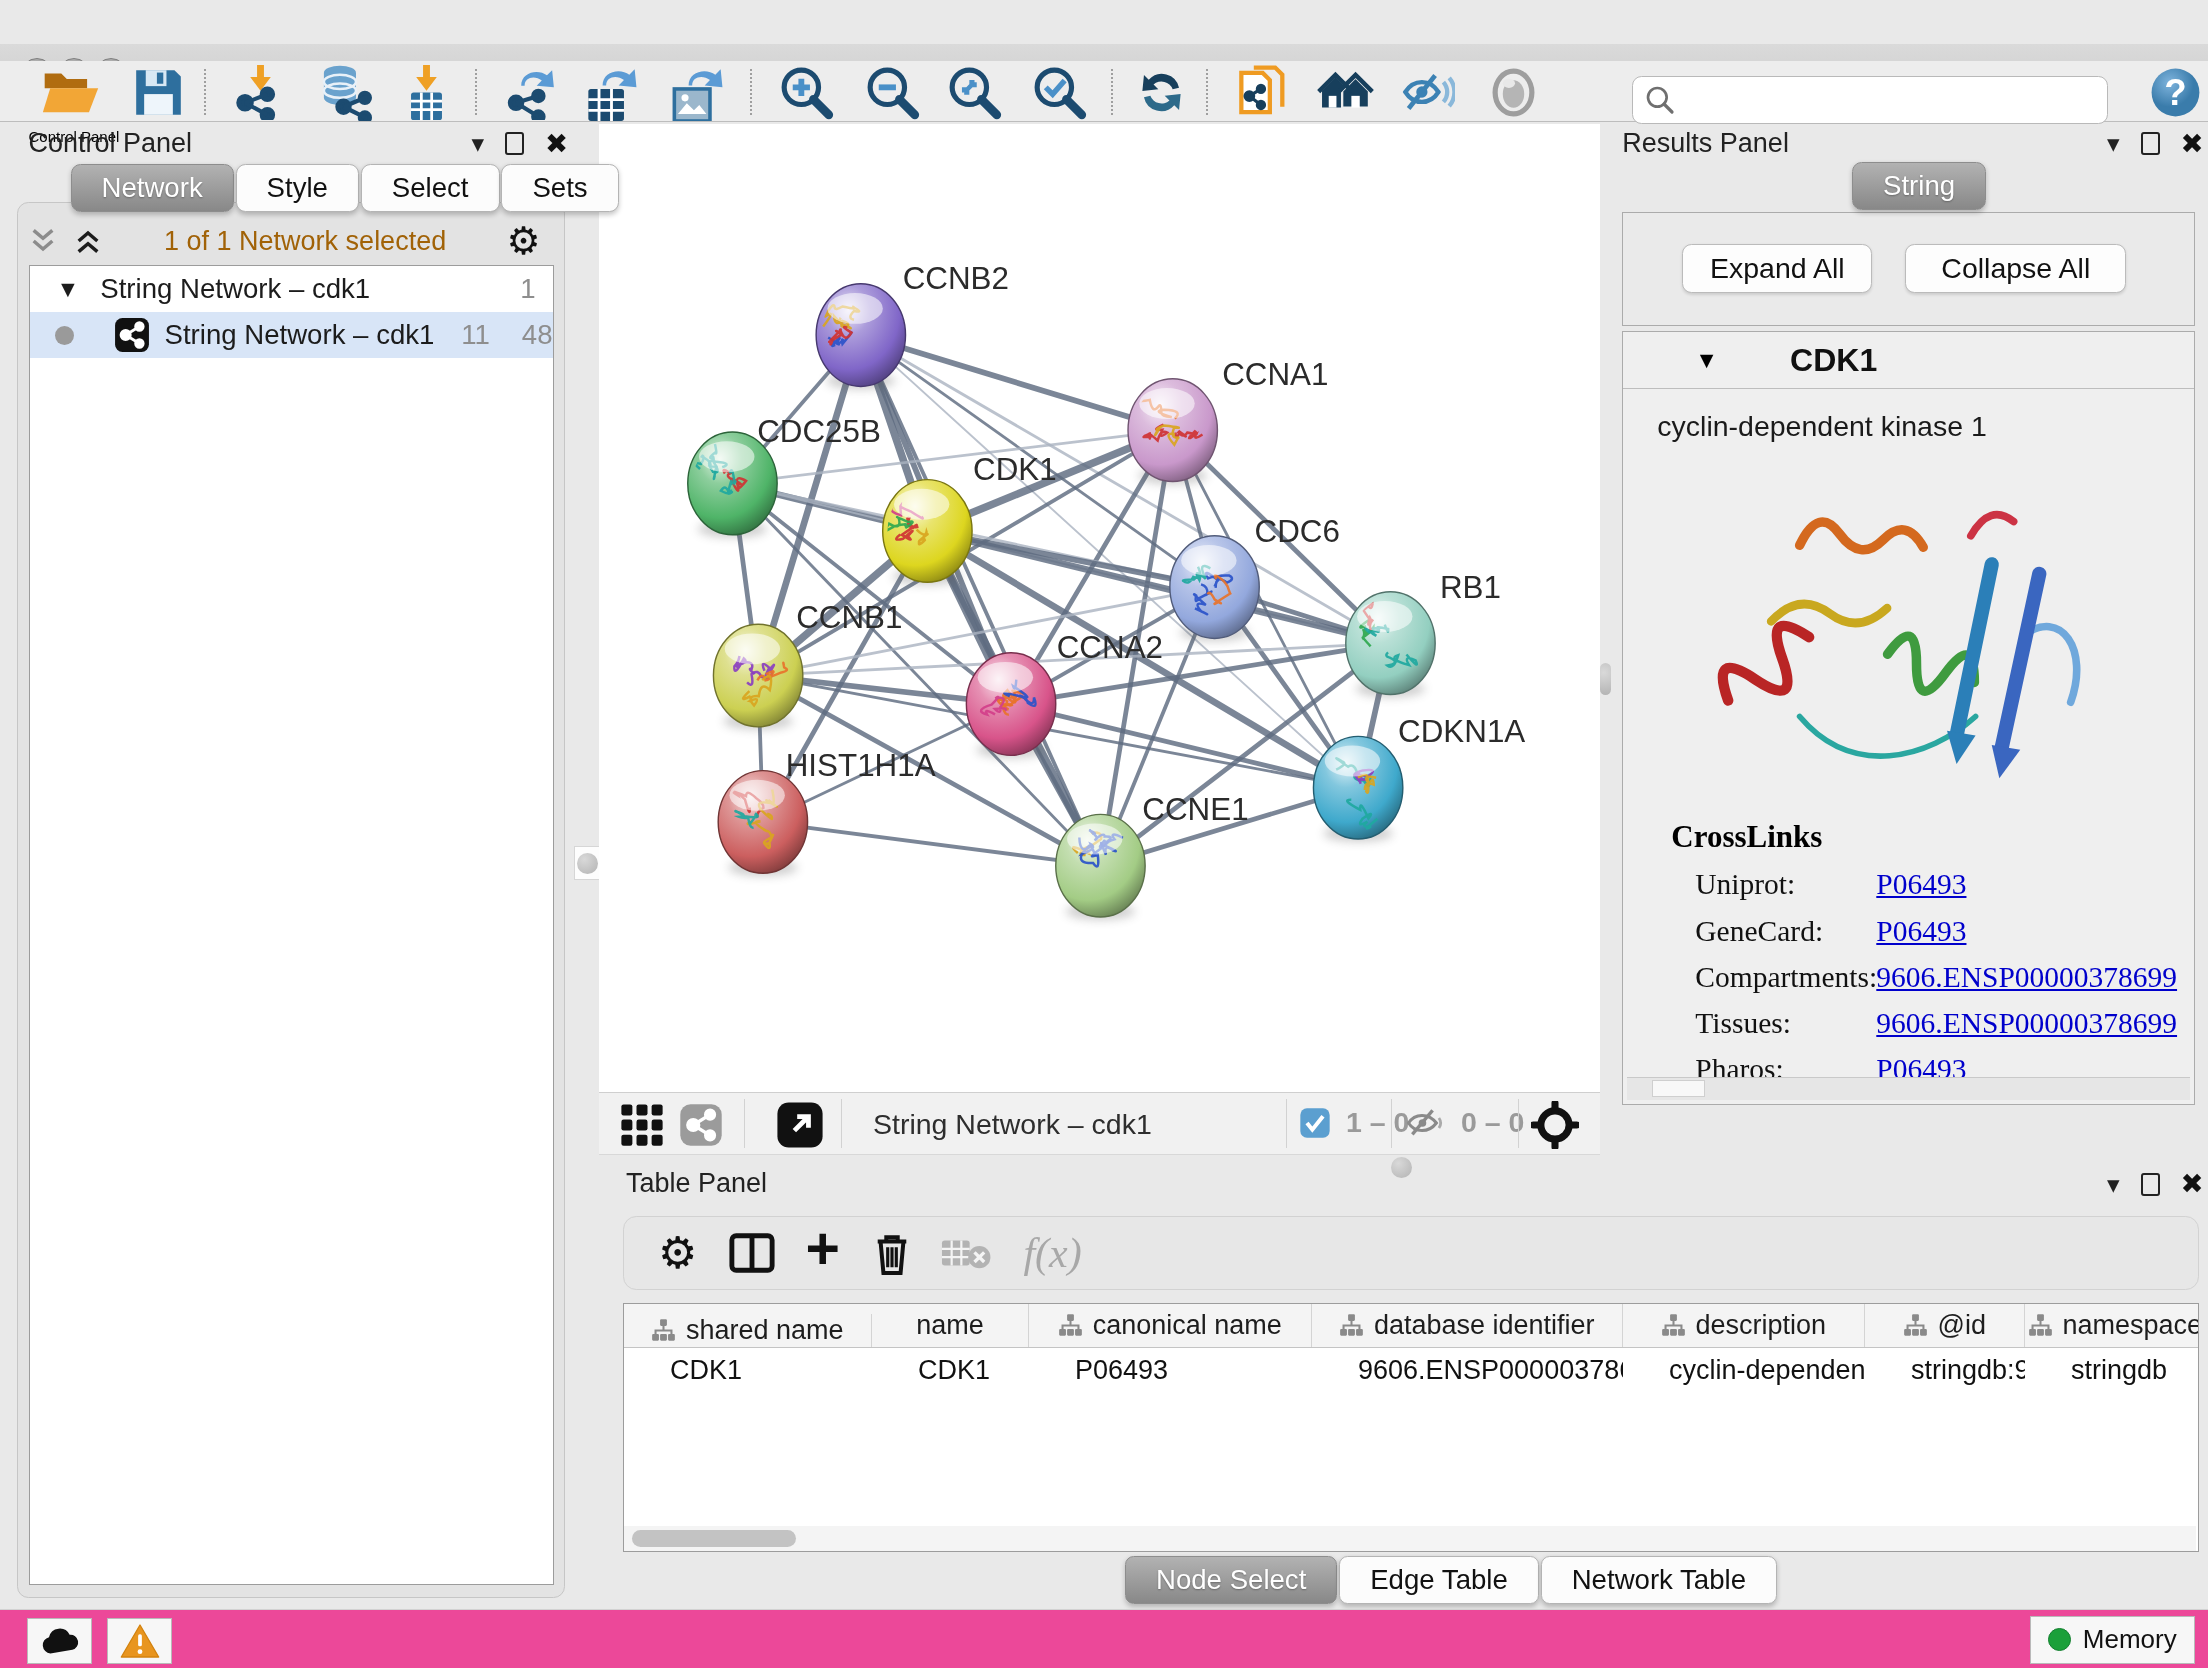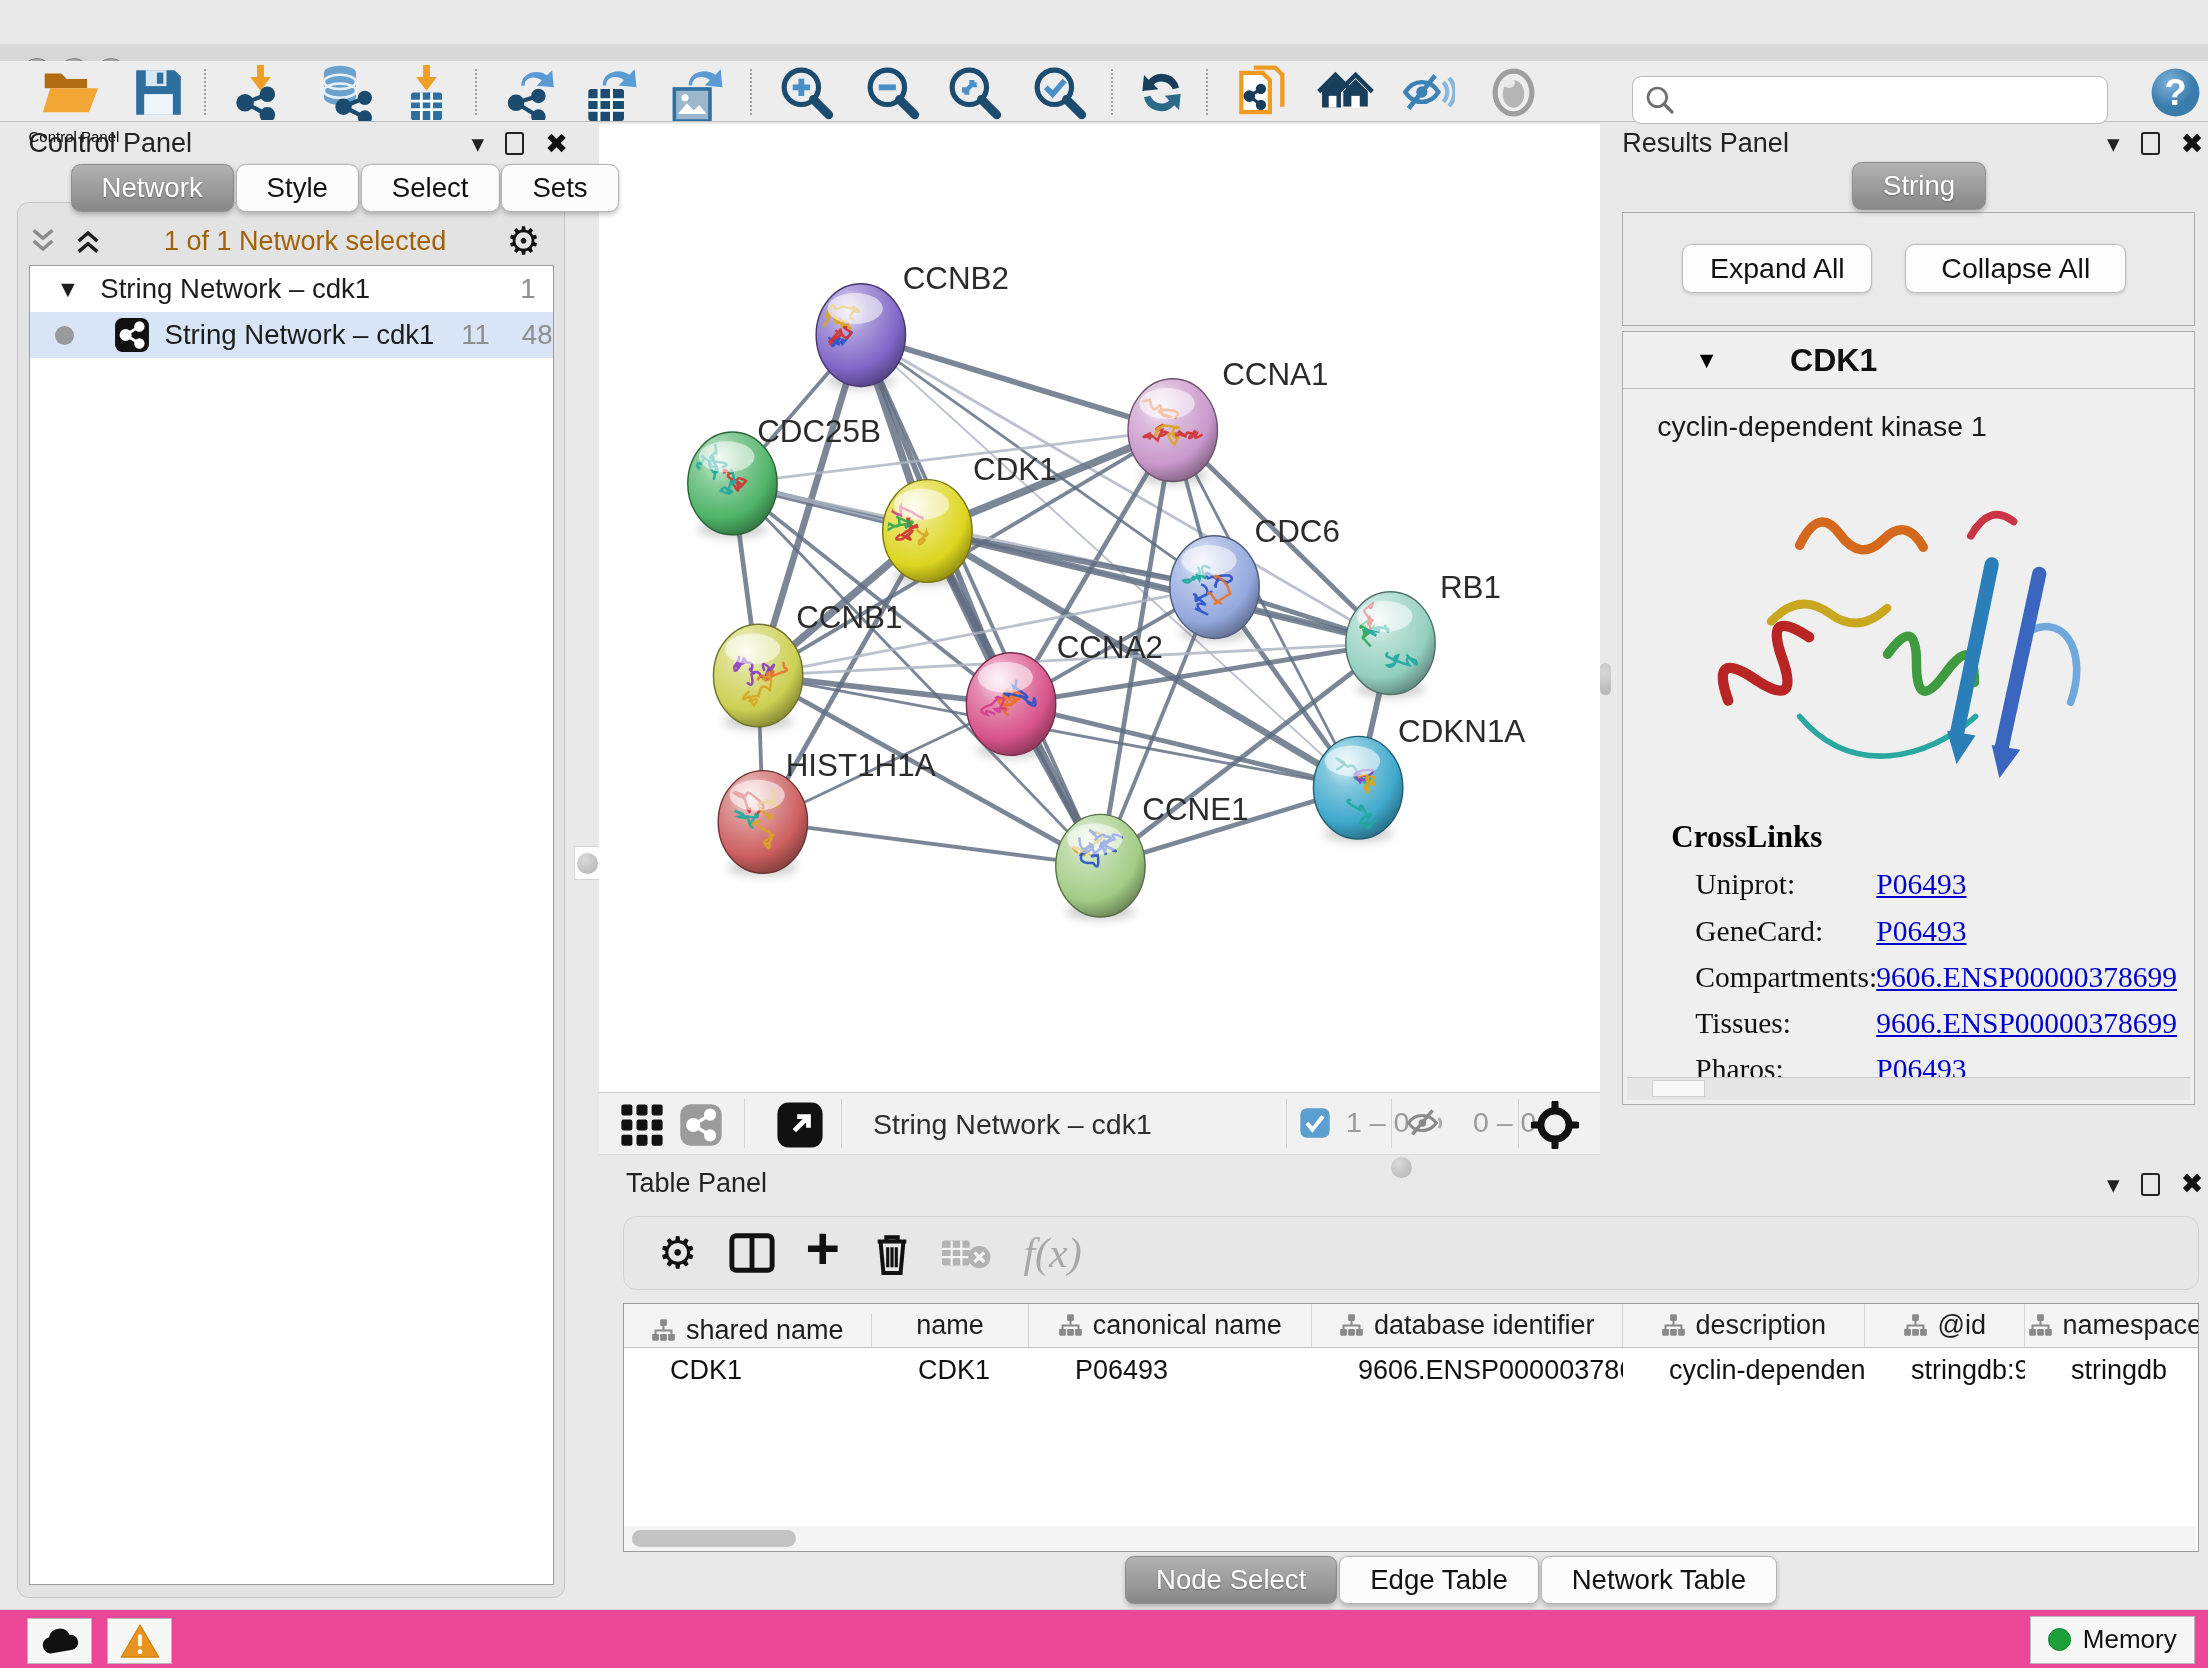--- a/index.html
+++ b/index.html
@@ -61,21 +61,21 @@
   .split-dot { width:21px; height:21px; border-radius:50%;
     background:radial-gradient(circle at 35% 30%,#d9d9d9,#b3b3b3); }
 
   
   #net-canvas { position:absolute; left:599px; top:124px; width:1001px; height:968px;
     background:#fff; }
   #net-toolbar { position:absolute; left:599px; top:1092px; width:1001px; height:63px;
     background:#f1f1f1; border-top:1.9px solid #cfcfcf; border-bottom:1px solid #d8d8d8; }
   .ntsep { position:absolute; top:5.7px; height:49px; border-left:1.9px solid #d2d2d2; }
   #net-title { position:absolute; left:274px; top:15px; font-size:28.5px; color:#2e2e2e; }
-  .badge-num { font-size:28.5px; color:#9a9a9a; }
+  .badge-num { font-size:28.5px; color:#9a9a9a;font-weight:bold; }
 
   
   #results-panel { position:absolute; left:1609px; top:124px; width:599px; height:1008px; }
   #string-tab { position:absolute; left:243px; top:38px; z-index:2; }
   #rp-btnbox { position:absolute; left:13.3px; top:88px; width:573px; height:114px;
     background:#eaeaea; border:1.9px solid #ababab; }
   .rp-btn { position:absolute; top:31px; height:49px; background:#fdfdfd;
     border:1.9px solid #bbbbbb; border-radius:9.5px; font-size:28.5px; color:#111;
     display:flex; align-items:center; justify-content:center;
     box-shadow:0 1.9px 2.9px rgba(0,0,0,.12); }
@@ -726,21 +726,21 @@
 
   <div class="abs" style="left:700px;top:13.3px;display:flex;align-items:center;gap:15px">
     <svg width="32" height="32" viewBox="0 0 24 24">
       <rect x="1" y="1" width="22" height="22" rx="5" fill="#5b9fd0"></rect>
       <path d="M6 12 l4 5 8 -10" stroke="#fff" stroke-width="3" fill="none"></path>
     </svg>
     <span class="badge-num">1 – 0</span>
   </div>
   <div class="ntsep" style="left:792px"></div>
 
-  <div class="abs" style="left:807px;top:13.3px;display:flex;align-items:center;gap:29px">
+  <div class="abs" style="left:807px;top:13.3px;display:flex;align-items:center;gap:17px">
     <svg width="38" height="32" viewBox="0 0 30 24">
       <path d="M2 12 C7 4 18 4 24 12 C18 20 7 20 2 12 z" fill="none" stroke="#8a8a8a" stroke-width="2.4"></path>
       <circle cx="13" cy="12" r="3" fill="#8a8a8a"></circle>
       <path d="M5 21 L21 2" stroke="#8a8a8a" stroke-width="2.6"></path>
       <path d="M26 8 a7 7 0 0 1 0 8" stroke="#aaa" stroke-width="2.2" fill="none"></path>
     </svg>
     <span class="badge-num">0 – 0</span>
   </div>
   <div class="ntsep" style="left:919px"></div>
 

